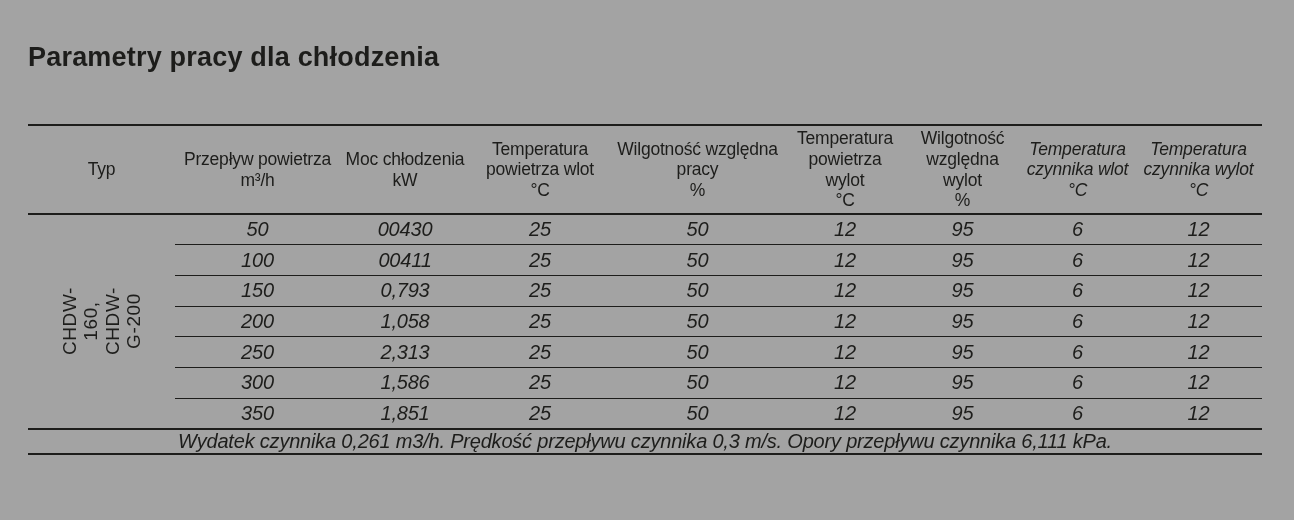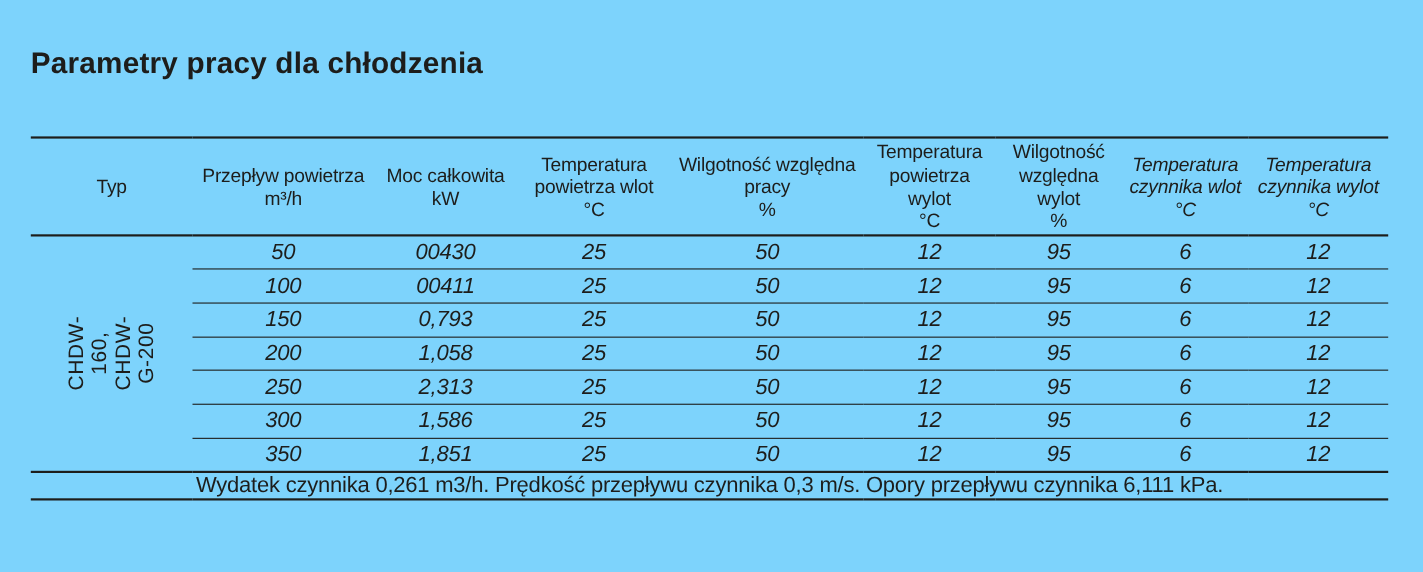--- a/index.html
+++ b/index.html
@@ -4,21 +4,21 @@
 <style>
   html, body {
     margin: 0;
     padding: 0;
     background: #ffffff;
   }
   .page {
     position: relative;
     width: 1294px;
     height: 520px;
-    background: #7dd3fc;
+    background: #a3a3a3;
     color: #1d1d1b;
     font-family: "Liberation Sans", sans-serif;
     overflow: hidden;
   }
   .title {
     position: absolute;
     left: 28px;
     top: 42px;
     margin: 0;
     font-size: 27px;
@@ -81,20 +81,21 @@
     transform: translate(-50%, -50%) rotate(-90deg);
     transform-origin: center center;
     white-space: pre-line;
     text-align: center;
     font-size: 19px;
     line-height: 1.12;
     letter-spacing: 0.6px;
   }
   .foot-row {
     height: 20px;
+    font-style: italic;
   }
   td.footnote {
     padding: 0;
     text-align: center;
     vertical-align: middle;
     font-size: 20px;
     letter-spacing: -0.2px;
     border-bottom: 2px solid #1d1d1b;
   }
 </style>
@@ -116,21 +117,21 @@
       <col style="width:115px">
       <col style="width:115px">
       <col style="width:127px">
     </colgroup>
 
     <thead>
       <tr>
         <th>Typ</th>
         <th>Przepływ powietrza
 m³/h</th>
-        <th>Moc całkowita
+        <th>Moc chłodzenia
 kW</th>
         <th>Temperatura
 powietrza wlot
 °C</th>
         <th>Wilgotność względna
 pracy
 %</th>
         <th>Temperatura
 powietrza
 wylot

